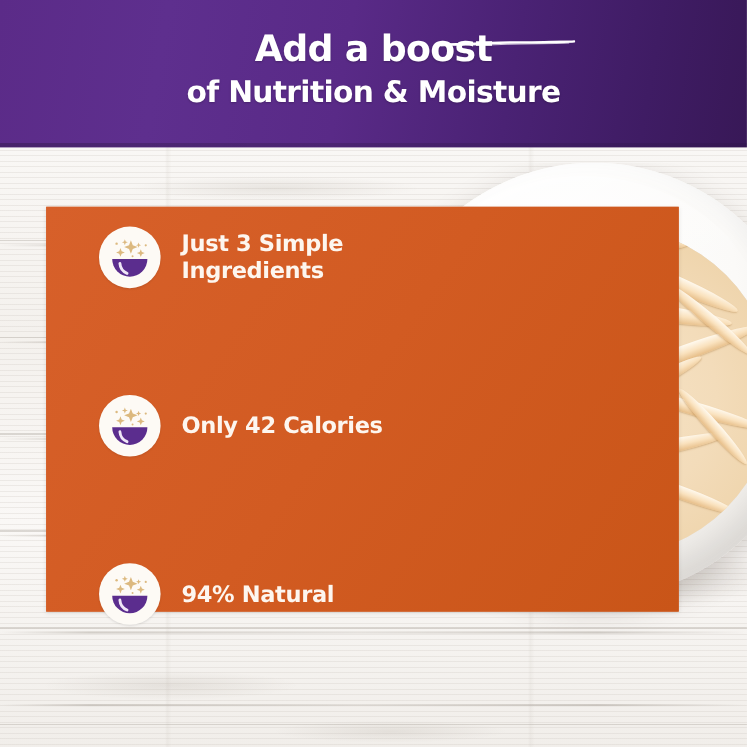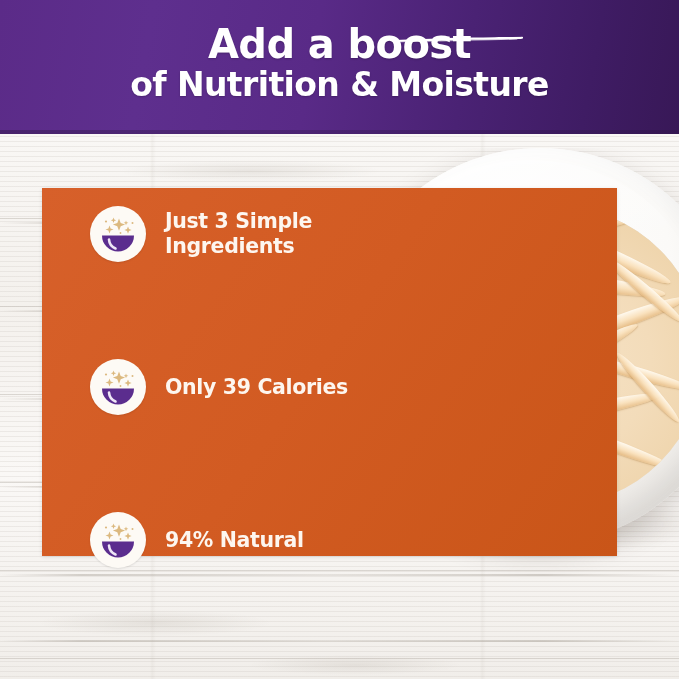--- a/index.html
+++ b/index.html
@@ -92,22 +92,22 @@
   }
   .title-line {
     position:relative;
     color:#ffffff;
     font-family:"DejaVu Sans", sans-serif;
     font-weight:bold;
     letter-spacing:-0.6px;
     white-space:nowrap;
     text-shadow:0 1px 2px rgba(0,0,0,0.22);
   }
-  .title-line-1 { font-size:40px; line-height:40px; }
-  .title-line-2 { font-size:33px; line-height:42px; }
+  .title-line-1 { font-size:33px; line-height:40px; }
+  .title-line-2 { font-size:27px; line-height:42px; }
 
   
   .boost-underline {
     position:absolute;
     left:59%; top:37px;
     width:128px; height:5px;
     transform:translateX(-6px) rotate(-0.5deg);
   }
   .boost-underline svg { display:block; width:100%; height:100%; }
 
@@ -307,21 +307,21 @@
               <path d="M19.5,19.5 l1.1,2.9 l2.9,1.1 l-2.9,1.1 l-1.1,2.9 l-1.1,-2.9 l-2.9,-1.1 l2.9,-1.1 Z"></path>
               <path d="M38,20.5 l1.0,2.6 l2.6,1.0 l-2.6,1.0 l-1.0,2.6 l-1.0,-2.6 l-2.6,-1.0 l2.6,-1.0 Z"></path>
               <path d="M23.5,11.5 l0.75,1.95 l1.95,0.75 l-1.95,0.75 l-0.75,1.95 l-0.75,-1.95 l-1.95,-0.75 l1.95,-0.75 Z"></path>
               <path d="M36,14.5 l0.65,1.7 l1.7,0.65 l-1.7,0.65 l-0.65,1.7 l-0.65,-1.7 l-1.7,-0.65 l1.7,-0.65 Z"></path>
               <circle cx="16" cy="15.5" r="1.1"></circle>
               <circle cx="42.5" cy="17" r="1.0"></circle>
               <circle cx="30.5" cy="27" r="0.9"></circle>
             </g>
           </svg>
         </div>
-        <div class="feature-text">Only 39 Calories</div>
+        <div class="feature-text">Only 42 Calories</div>
       </div>
 
       <div class="feature-row">
         <div class="bowl-icon">
           <svg viewBox="0 0 56 56" aria-hidden="true">
             <path d="M12,29.5 L44,29.5 A16,16 0 0 1 12,29.5 Z" fill="#5b2d8e"></path>
             <path d="M19,33.5 A10.5,10.5 0 0 0 25.5,42.5" stroke="#efe6f6" stroke-width="2.6" fill="none" stroke-linecap="round"></path>
             <g fill="#dcb97f">
               <path d="M29,12.5 l1.7,4.4 l4.4,1.7 l-4.4,1.7 l-1.7,4.4 l-1.7,-4.4 l-4.4,-1.7 l4.4,-1.7 Z"></path>
               <path d="M19.5,19.5 l1.1,2.9 l2.9,1.1 l-2.9,1.1 l-1.1,2.9 l-1.1,-2.9 l-2.9,-1.1 l2.9,-1.1 Z"></path>

